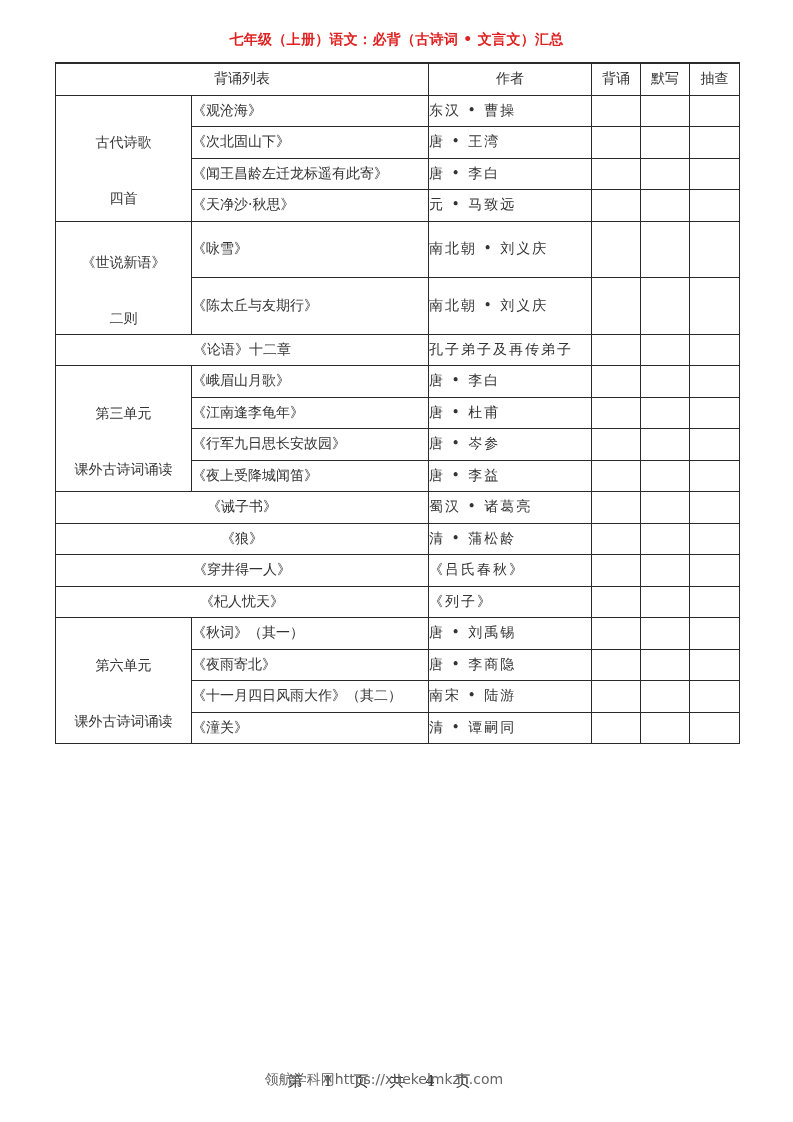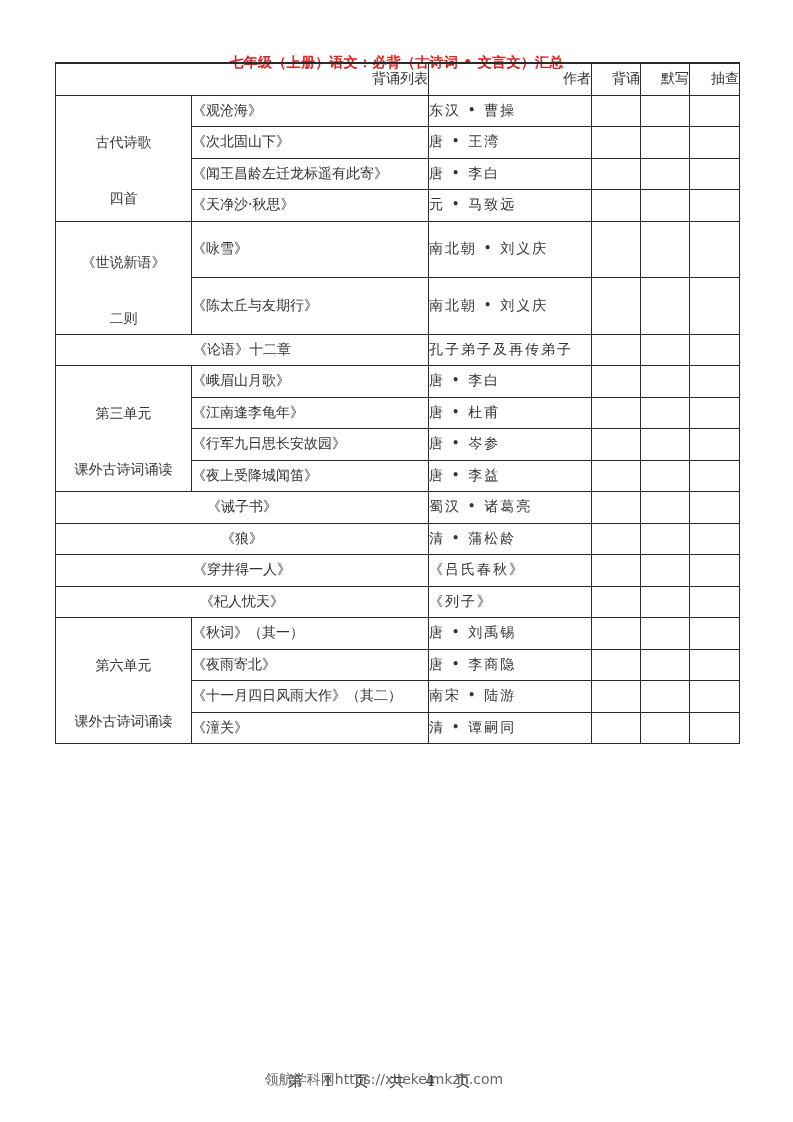--- a/index.html
+++ b/index.html
@@ -1,25 +1,25 @@
 <!DOCTYPE html>
 <html><head>
 <meta charset="utf-8">
 <style>
   html, body { margin: 0; padding: 0; background: #ffffff; }
   body { width: 793px; height: 1122px; position: relative; overflow: hidden;
          font-family: "DejaVu Serif", "Liberation Serif", serif; color: #333; }
   .title { position: absolute; top: 31px; left: 0; width: 793px; text-align: center;
            font-family: "DejaVu Sans", "Liberation Sans", sans-serif; font-weight: bold;
-           font-size: 14px; color: #e02020; letter-spacing: 0.3px; margin-top: 23px; }
+           font-size: 14px; color: #e02020; letter-spacing: 0.3px; }
   table.list { position: absolute; left: 55px; top: 62px; width: 684px;
                border-collapse: collapse; table-layout: fixed; }
   table.list td, table.list th { border: 1.3px solid #2a2a2a; height: 30.5px; padding: 0;
                font-size: 14px; font-weight: normal; color: #333; vertical-align: middle; }
-  table.list tr:first-child th { border-top-width: 2px; text-align: right; }
+  table.list tr:first-child th { border-top-width: 2px; }
   th.hdr { color: #e02020; font-family: "DejaVu Sans", "Liberation Sans", sans-serif;
            font-weight: bold; font-size: 14px; text-align: center; }
   td.group { text-align: center; line-height: 32px; }
   td.title-cell { padding-left: 8px; text-align: left; }
   td.span-title { text-align: center; margin-top: 24px; }
   td.author { padding-left: 8px; text-align: left; font-size: 13.5px; letter-spacing: 2px; color: #444; }
   td.check { }
   .group-line { display: block; margin-top: 24px; }
   .footer-page { position: absolute; top: 1072px; left: 0; width: 766px; text-align: center;
                  font-size: 15px; color: #333; letter-spacing: 8px; }

